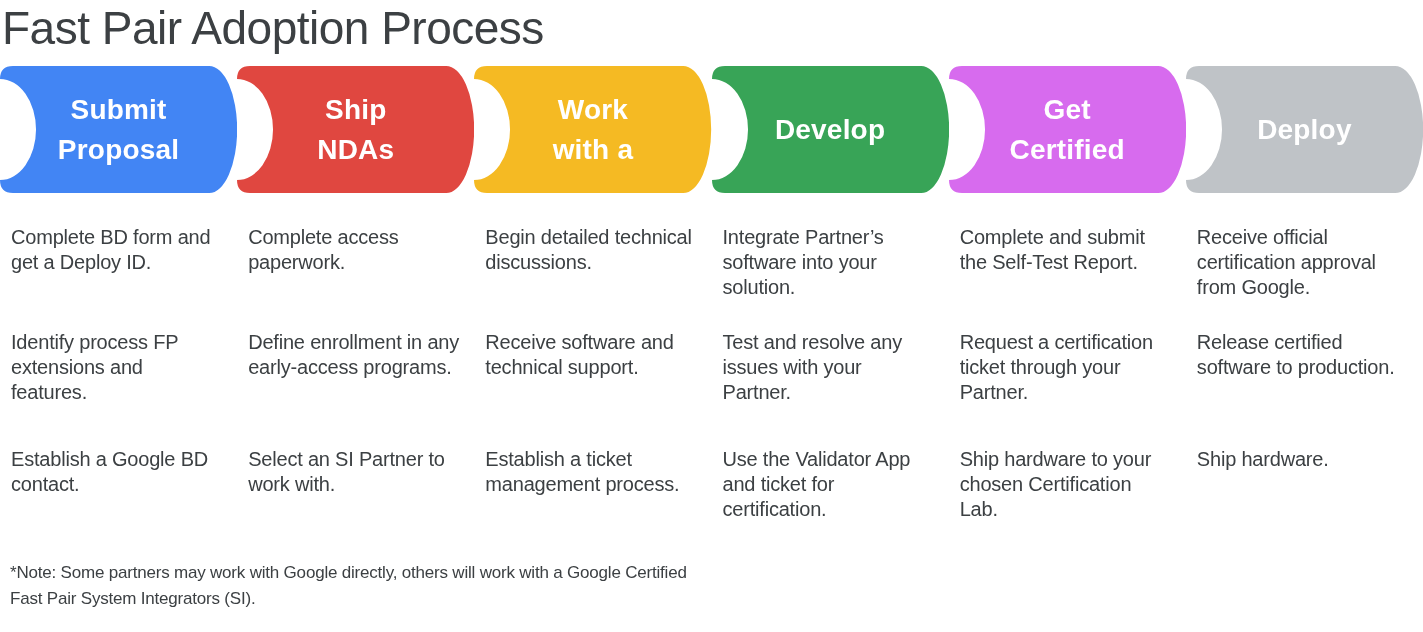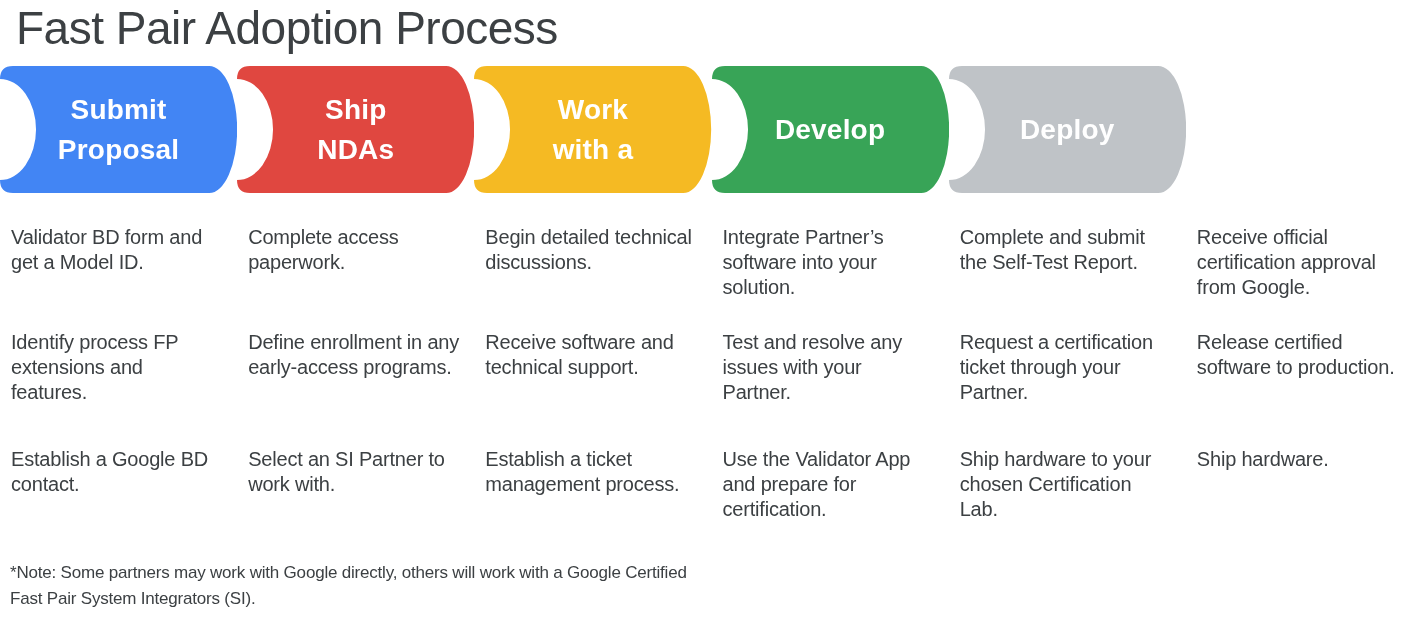--- a/index.html
+++ b/index.html
@@ -4,21 +4,21 @@
 <style>
   html, body { margin:0; padding:0; background:#ffffff; }
   body {
     width:1423px; height:632px; overflow:hidden;
     font-family:"Liberation Sans", sans-serif;
     color:#3C4043;
   }
   .page { position:relative; width:1423px; height:632px; background:#ffffff; }
 
   .title {
-    margin:2px 0 0 16px;
+    margin:2px 0 0 2px;
     font-size:46px; font-weight:400; line-height:52px;
     letter-spacing:-0.5px; color:#3C4043;
   }
 
   .band {
     margin-top:12px;
     display:grid; grid-template-columns:repeat(6, 1fr);
   }
   .cell { position:relative; height:127px; }
   .cell svg { display:block; width:100%; height:127px; }
@@ -92,58 +92,68 @@
       <svg viewBox="0 0 237 127" preserveAspectRatio="none">
         <path d="M 13 0 H 209 A 28 63.5 0 0 1 209 127 H 13 Q 0 127 0 114 A 36 50.5 0 0 0 0 13 Q 0 0 13 0 Z" fill="#38A457"></path>
       </svg>
       <div class="step-label">
         <span>Develop</span>
         <span></span>
         <span></span>
       </div>
     </div>
 
+    <div class="cell">
+      <svg viewBox="0 0 237 127" preserveAspectRatio="none">
+        <path d="M 13 0 H 209 A 28 63.5 0 0 1 209 127 H 13 Q 0 127 0 114 A 36 50.5 0 0 0 0 13 Q 0 0 13 0 Z" fill="#D76BEE"></path>
+      </svg>
+      <div class="step-label">
+        <span>Get</span>
+        <span>Certified</span>
+        <span></span>
+      </div>
+    </div>
 
     <div class="cell">
       <svg viewBox="0 0 237 127" preserveAspectRatio="none">
         <path d="M 13 0 H 209 A 28 63.5 0 0 1 209 127 H 13 Q 0 127 0 114 A 36 50.5 0 0 0 0 13 Q 0 0 13 0 Z" fill="#BFC3C7"></path>
       </svg>
       <div class="step-label">
         <span>Deploy</span>
         <span></span>
         <span></span>
       </div>
     </div>
 
   </div>
 
   <div class="desc-grid">
 
     <div class="col">
-      <p class="r1">Validator BD form and get a Model ID.</p>
+      <p class="r1">Complete BD form and get a Deploy ID.</p>
       <p class="r2">Identify process FP extensions and features.</p>
       <p class="r3">Establish a Google BD contact.</p>
     </div>
 
     <div class="col">
       <p class="r1">Complete access paperwork.</p>
       <p class="r2">Define enrollment in any early-access programs.</p>
       <p class="r3">Select an SI Partner to work with.</p>
     </div>
 
     <div class="col">
       <p class="r1">Begin detailed technical discussions.</p>
       <p class="r2">Receive software and technical support.</p>
       <p class="r3">Establish a ticket management process.</p>
     </div>
 
     <div class="col">
       <p class="r1">Integrate Partner’s software into your solution.</p>
       <p class="r2">Test and resolve any issues with your Partner.</p>
-      <p class="r3">Use the Validator App and prepare for certification.</p>
+      <p class="r3">Use the Validator App and ticket for certification.</p>
     </div>
 
     <div class="col">
       <p class="r1">Complete and submit the Self-Test Report.</p>
       <p class="r2">Request a certification ticket through your Partner.</p>
       <p class="r3">Ship hardware to your chosen Certification Lab.</p>
     </div>
 
     <div class="col">
       <p class="r1">Receive official certification approval from Google.</p>

